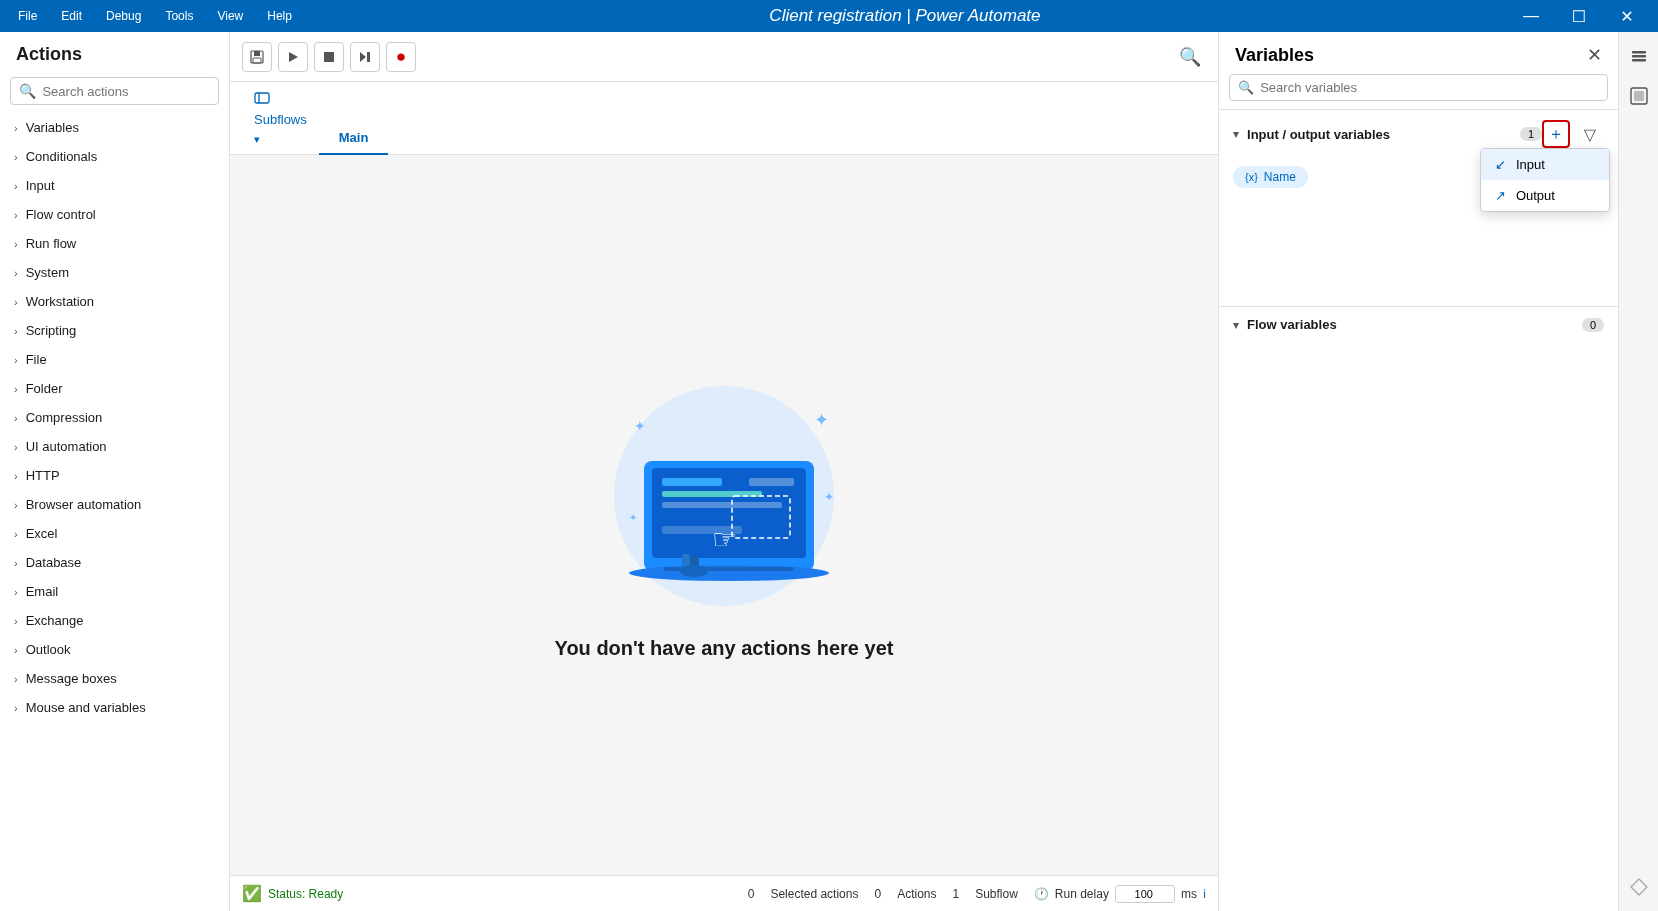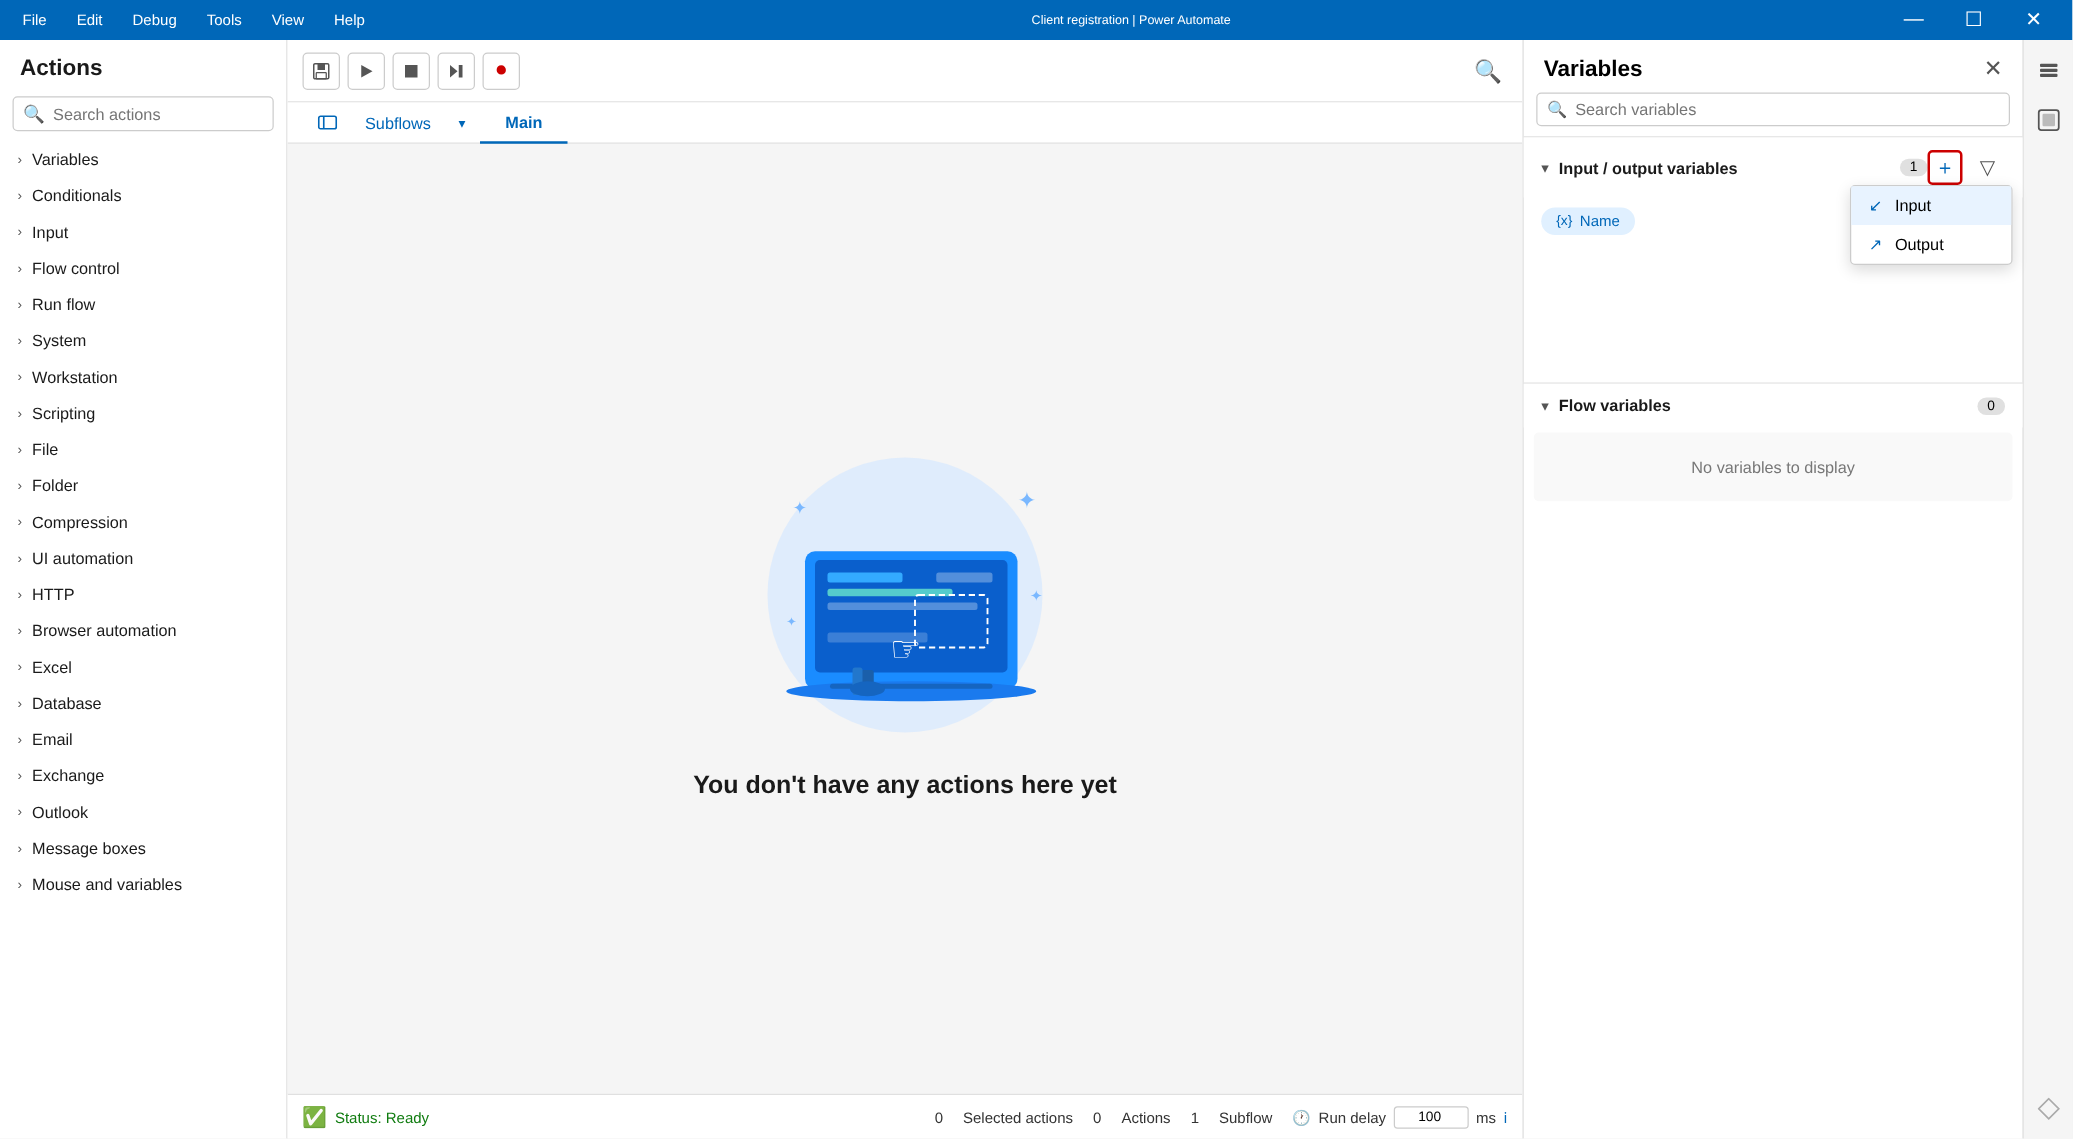--- a/index.html
+++ b/index.html
@@ -21,21 +21,22 @@
     }
     .title-bar-menu span {
       padding: 4px 10px;
       cursor: pointer;
       font-size: 12px;
       border-radius: 3px;
     }
     .title-bar-center {
       flex: 1;
       text-align: center;
-      font-size: 10px;
+      font-size: 17px;
+      font-style: italic;
     }
     .title-bar-controls {
       display: flex;
       gap: 2px;
     }
     .title-bar-controls span {
       width: 46px;
       height: 32px;
       display: flex;
       align-items: center;
@@ -153,28 +154,29 @@
     .tabs-bar {
       background: white;
       border-bottom: 1px solid #e0e0e0;
       display: flex;
       align-items: flex-end;
       padding: 0 12px;
       flex-shrink: 0;
     }
     .subflows-btn {
       display: flex;
-      align-items: center;
-      gap: 22px;
+      align-items: flex-start;
+      gap: 6px;
       padding: 8px 12px;
       color: #0067b8;
       cursor: pointer;
       font-size: 13px;
       border: none;
       background: none;
+      flex-direction: column;
     }
     .tab-item {
       padding: 8px 20px;
       cursor: pointer;
       font-size: 13px;
       color: #555;
       border-bottom: 2px solid transparent;
       margin-bottom: -1px;
     }
     .tab-item.active {
@@ -666,21 +668,20 @@
         </div>
       </div>
     </div>
 
     <div class="variables-section" style="margin-top: 110px;">
       <div class="variables-section-header">
         <span class="chevron">▾</span>
         <span class="variables-section-title">Flow variables</span>
         <span class="badge">0</span>
       </div>
-      <div class="no-variables">No variables to display</div>
     </div>
   </div>
 
   <div class="right-sidebar">
     <div class="sidebar-icon-btn" title="Assets">
       <svg width="20" height="20" viewBox="0 0 20 20" fill="none">
         <rect x="3" y="5" width="14" height="2.5" rx="0.8" fill="#555"></rect>
         <rect x="3" y="9" width="14" height="2.5" rx="0.8" fill="#555"></rect>
         <rect x="3" y="13" width="14" height="2.5" rx="0.8" fill="#555"></rect>
       </svg>

